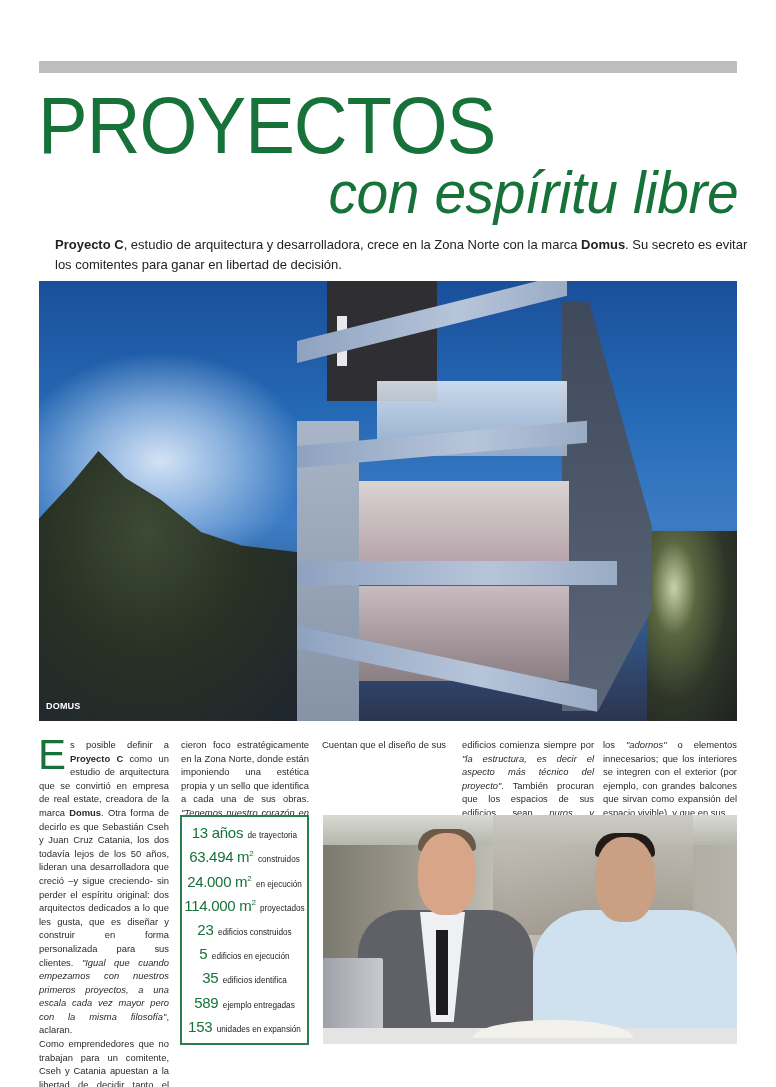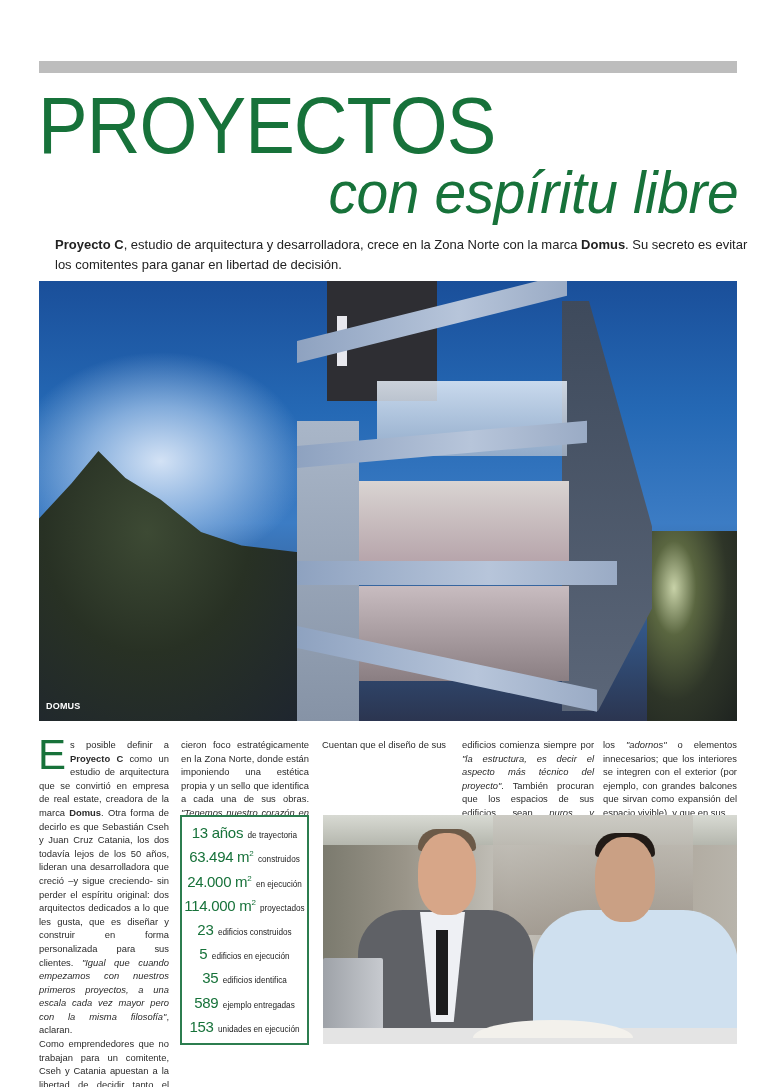--- a/index.html
+++ b/index.html
@@ -157,21 +157,21 @@
 
 <div class="stats">
   <div class="stat"><span class="num">13 años</span> <span class="lbl">de trayectoria</span></div>
   <div class="stat"><span class="num"><span>63.494 m</span><sup>2</sup></span> <span class="lbl">construidos</span></div>
   <div class="stat"><span class="num"><span>24.000 m</span><sup>2</sup></span> <span class="lbl">en ejecución</span></div>
   <div class="stat"><span class="num"><span>114.000 m</span><sup>2</sup></span> <span class="lbl">proyectados</span></div>
   <div class="stat"><span class="num">23</span> <span class="lbl">edificios construidos</span></div>
   <div class="stat"><span class="num">5</span> <span class="lbl">edificios en ejecución</span></div>
   <div class="stat"><span class="num">35</span> <span class="lbl">edificios identifica</span></div>
   <div class="stat"><span class="num">589</span> <span class="lbl">ejemplo entregadas</span></div>
-  <div class="stat"><span class="num">153</span> <span class="lbl">unidades en ejecución</span></div>
+  <div class="stat"><span class="num">153</span> <span class="lbl">unidades en expansión</span></div>
 </div>
 
 <div class="team">
   <div class="frame"></div>
   <div class="window"></div>
   <div class="person1-body"></div>
   <div class="person1-shirt"></div>
   <div class="person1-tie"></div>
   <div class="person1-hair"></div>
   <div class="person1-head"></div>

